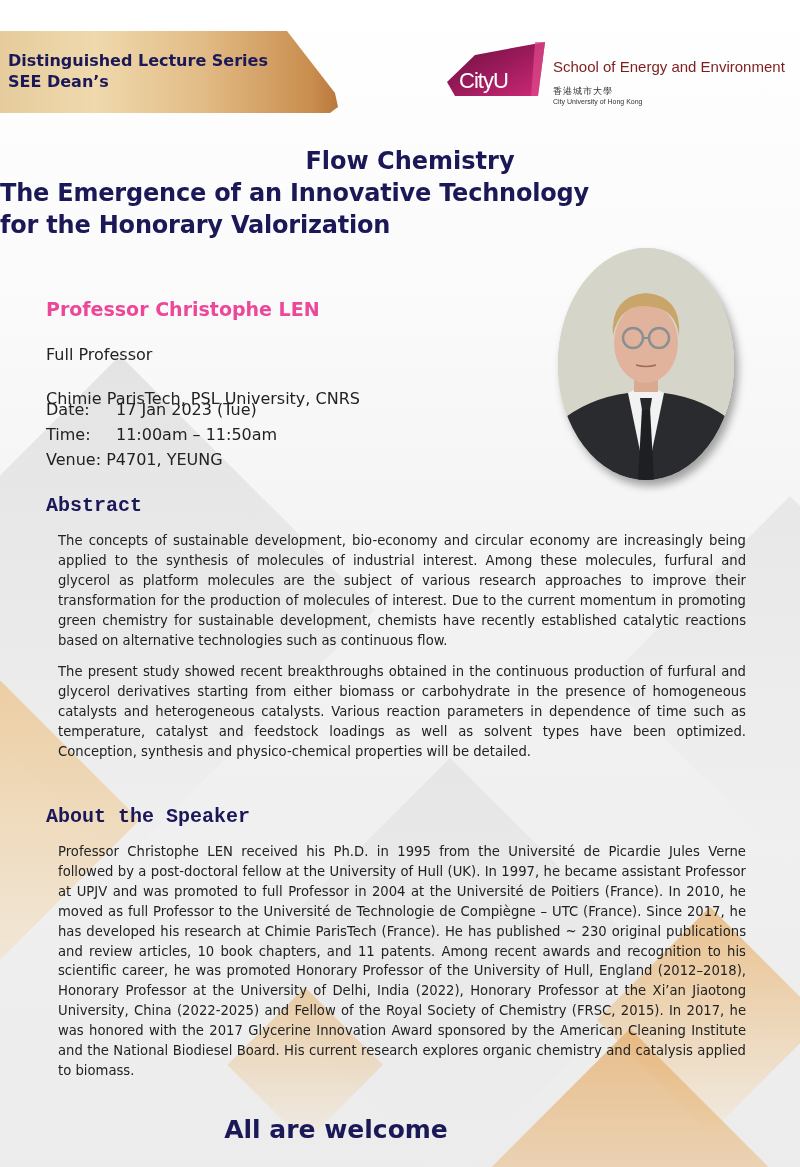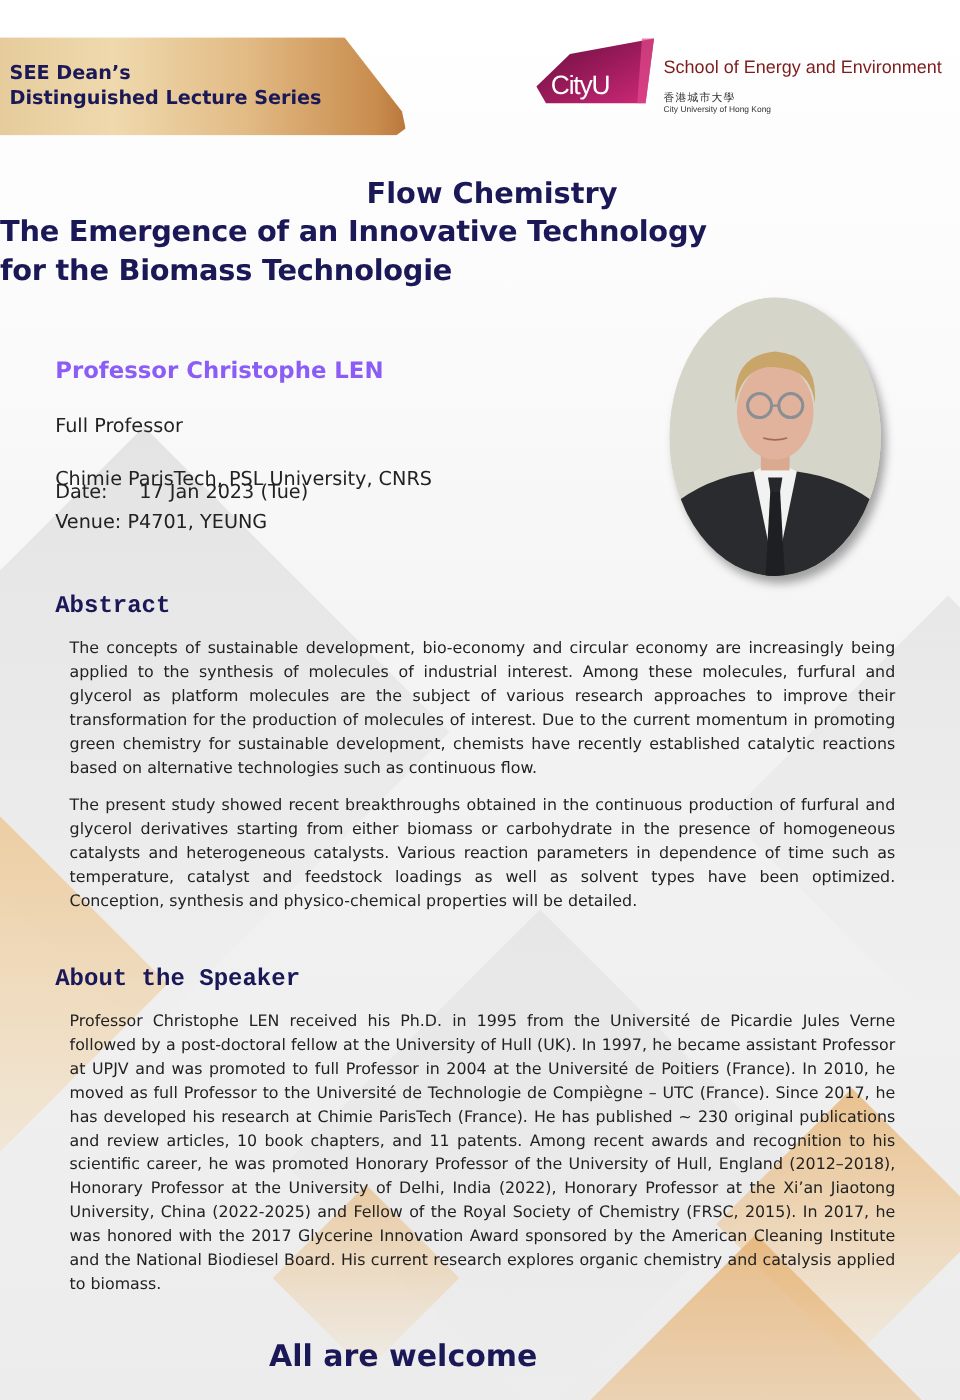--- a/index.html
+++ b/index.html
@@ -56,21 +56,21 @@
       border-radius: 0 6px 6px 0;
     }
     .banner-text {
       position: absolute; left: 8px; top: 50px;
       font-family: "DejaVu Sans", sans-serif;
       font-weight: bold; font-size: 16px; line-height: 21px;
       color: #1b1858;
     }
 
     
-    .logo { position: absolute; left: 445px; top: 30px; width: 350px; height: 72px; }
+    .logo { position: absolute; left: 445px; top: 40px; width: 350px; height: 72px; }
     .cityu-mark {
       position: absolute; left: 0; top: 0; width: 102px; height: 58px;
     }
     .cityu-mark svg { width: 102px; height: 58px; }
     .school-name {
       position: absolute; left: 108px; top: 18px;
       font-family: "Liberation Sans", sans-serif; font-size: 15px;
       color: #7f1d1d; white-space: nowrap;
     }
     .chinese-name {
@@ -87,21 +87,21 @@
       position: absolute; left: 0; top: 145px; width: 800px;
       font-family: "DejaVu Sans", sans-serif; font-weight: bold;
       color: #1b1858; font-size: 24px; line-height: 32px;
     }
     .title-line1 { text-align: center; display: block; padding-left: 20px; }
     .title-line2, .title-line3 { display: block; letter-spacing: -0.2px; }
 
     
     .speaker { position: absolute; left: 46px; top: 296px; width: 480px; }
     .speaker-name {
-      font-weight: bold; font-size: 19px; color: #8b5cf6; line-height: 26px;
+      font-weight: bold; font-size: 19px; color: #ec4899; line-height: 26px;
     }
     .speaker-line { font-size: 16px; line-height: 23px; color: #222; margin-top: 21px; }
     .event-info { position: absolute; left: 46px; top: 397px; }
     .event-row { font-size: 16px; line-height: 25px; color: #222; white-space: nowrap; }
     .event-row .lbl { display: inline-block; }
     .event-row .lbl.w { width: 70px; }
 
     
     .photo {
       position: absolute; left: 558px; top: 248px; width: 176px; height: 232px;
@@ -135,22 +135,22 @@
 <div class="bg-deco deco-grey1"></div>
 <div class="bg-deco deco-grey3"></div>
 <div class="bg-deco deco-gold1"></div>
 <div class="bg-deco deco-grey2"></div>
 <div class="bg-deco deco-gold4"></div>
 <div class="bg-deco deco-gold2"></div>
 <div class="bg-deco deco-gold3"></div>
 
 <div class="banner"></div>
 <div class="banner-text">
+  <div>Distinguished Lecture Series</div>
   <div>SEE Dean’s</div>
-  <div>Distinguished Lecture Series</div>
 </div>
 
 <div class="logo">
   <div class="cityu-mark">
     <svg viewBox="0 0 102 58" xmlns="http://www.w3.org/2000/svg">
       <defs>
         <linearGradient id="cg" x1="0" y1="0" x2="1" y2="1">
           <stop offset="0" stop-color="#6a1040"></stop>
           <stop offset="0.5" stop-color="#9a1a5a"></stop>
           <stop offset="1" stop-color="#d02a78"></stop>
@@ -162,32 +162,35 @@
     </svg>
   </div>
   <div class="school-name">School of Energy and Environment</div>
   <div class="chinese-name">香港城市大學</div>
   <div class="english-univ">City University of Hong Kong</div>
 </div>
 
 <div class="title">
   <span class="title-line1">Flow Chemistry</span>
   <span class="title-line2">The Emergence of an Innovative Technology</span>
-  <span class="title-line3">for the Biomass Technologie</span>
+  <span class="title-line3">for the Honorary Valorization</span>
 </div>
 
 <div class="speaker">
   <div class="speaker-name">Professor Christophe LEN</div>
   <div class="speaker-line">Full Professor</div>
   <div class="speaker-line">Chimie ParisTech, PSL University, CNRS</div>
 </div>
 
 <div class="event-info">
   <div class="event-row">
     <span class="lbl w">Date:</span><span>17 Jan 2023 (Tue)</span>
+  </div>
+  <div class="event-row">
+    <span class="lbl w">Time:</span><span>11:00am – 11:50am</span>
   </div>
   <div class="event-row">
     <span class="lbl">Venue:</span> <span>P4701, YEUNG</span>
   </div>
 </div>
 
 <div class="photo">
   <svg viewBox="0 0 176 232" width="176" height="232" xmlns="http://www.w3.org/2000/svg">
     <rect width="176" height="232" fill="#d6d5c9"></rect>
 

